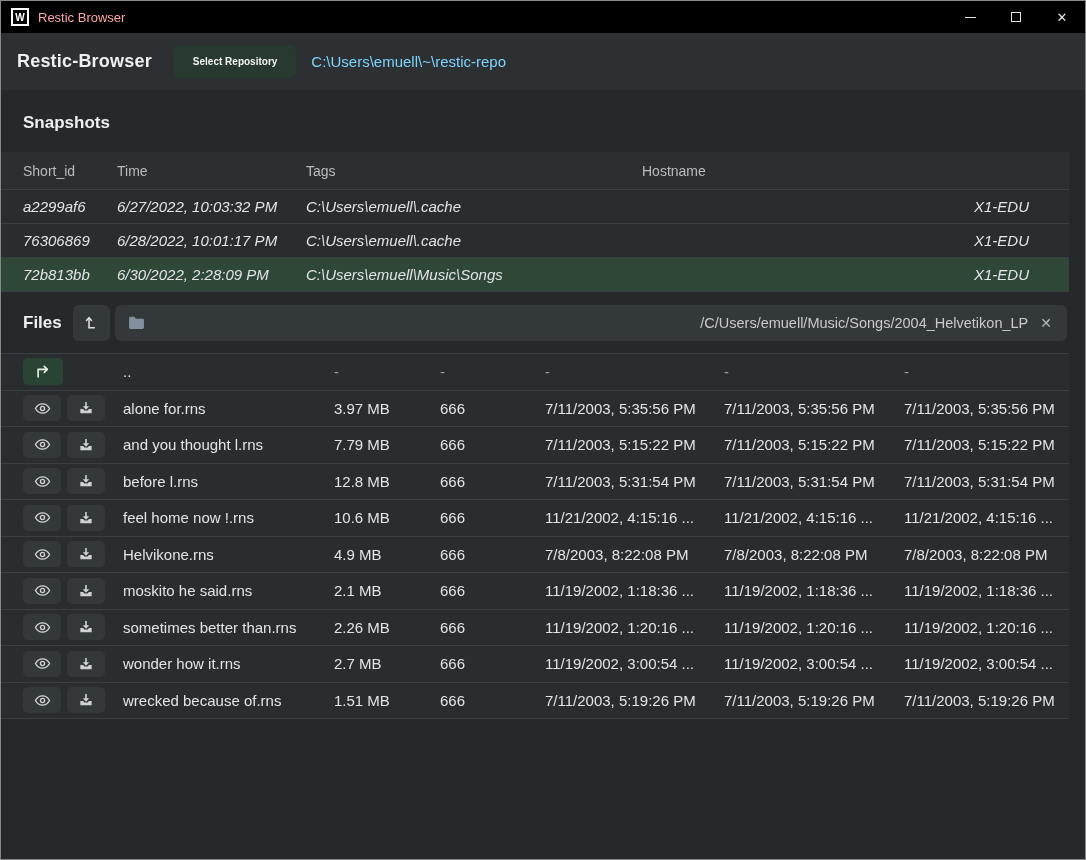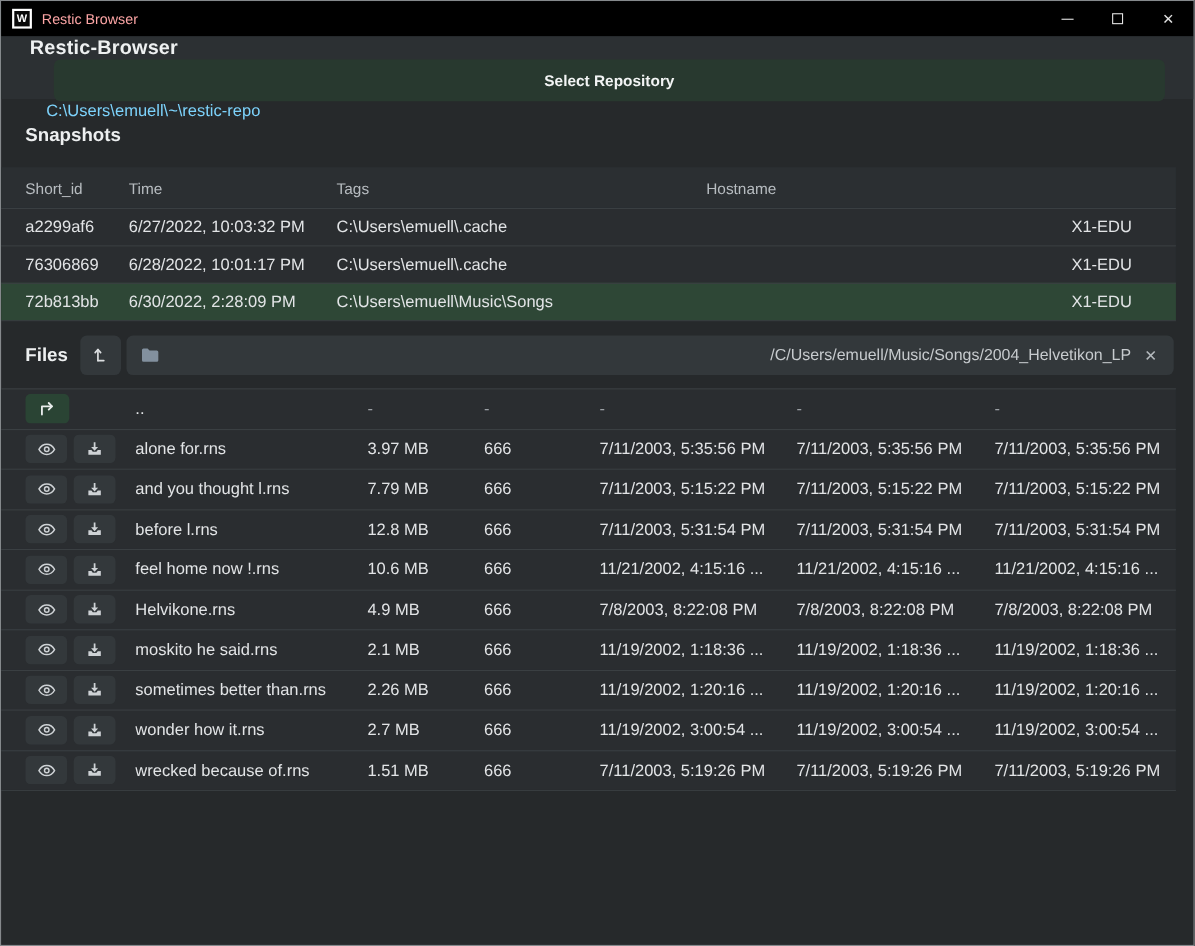--- a/index.html
+++ b/index.html
@@ -14,24 +14,24 @@
   
   .titlebar { height:32px; background:#000; display:flex; align-items:center; }
   .app-logo { width:18px; height:18px; margin-left:10px; border:2px solid #fff; background:#0a0a0a;
               color:#fff; font-weight:700; font-size:10px; display:flex; align-items:center; justify-content:center; }
   .win-title { color:#fca5a5; font-size:13px; margin-left:9px; }
   .win-controls { margin-left:auto; display:flex; height:100%; }
   .ctrl { width:46px; height:100%; display:flex; align-items:center; justify-content:center; color:#e3e3e3; font-size:13px; cursor:default; }
   .min-line { width:11px; border-top:1.4px solid #e3e3e3; display:block; }
   .max-box { width:10px; height:10px; border:1.2px solid #e3e3e3; display:block; }
   
-  .header { height:57px; background:#2c3033; display:flex; padding:0 26px;flex-direction:column; }
+  .header { height:57px; background:#2c3033; display:flex; align-items:center; padding:0 16px; }
   .app-title { font-size:18px; font-weight:700; color:#eef0f1; letter-spacing:.2px; }
   .repo-btn { margin-left:22px; background:#28392f; color:#f2f4f4; font-family:inherit; font-weight:700;
-              font-size:14px; border:none; border-radius:6px; padding:11px 19px; cursor:pointer; }
+              font-size:10px; border:none; border-radius:6px; padding:11px 19px; cursor:pointer; }
   .repo-path { margin-left:15px; color:#7dd3fc; font-size:15px; }
   
   .section-title { padding:23px 22px 19px 22px; font-size:17px; font-weight:700; color:#edeff0; }
   
   .snap-table { margin-right:16px; border-bottom:1px solid #3a3f42; }
   .snap-head, .snap-row { display:grid; grid-template-columns:94px 189px 336px 332px 1fr; padding-left:22px; align-items:center; }
   .snap-head { height:37px; background:#2b2f32; color:#b7bcc0; font-size:14px; }
   .snap-row { height:34px; background:#2a2d30; border-top:1px solid #3a3f42; font-size:15px; color:#e2e4e6; cursor:default; }
   .snap-row.selected { background:#2e4736; }
   
@@ -43,21 +43,21 @@
               display:flex; align-items:center; padding:0 13px; gap:10px; }
   .path-text { flex:1; color:#c7cbce; font-size:14.5px; white-space:nowrap; overflow:hidden;text-align:right; }
   .clear-btn { background:none; border:none; color:#b4b9bd; font-size:14px; cursor:pointer; padding:0 2px; font-family:inherit; }
   
   .files-table { margin-right:16px; border-bottom:1px solid #3a3f42; }
   .files-head, .file-row { display:grid; grid-template-columns:100px 211px 106px 105px 179px 180px 1fr;
                            padding-left:22px; align-items:center; }
   .files-head { height:38px; background:#2b2f32; color:#b7bcc0; font-size:14px; }
   .file-row { height:36.5px; background:#2a2d30; border-top:1px solid #3a3f42; font-size:15px; color:#e2e4e6; }
   .file-row .cell { white-space:nowrap; overflow:hidden; padding-right:10px; }
-  .snap-row .cell { white-space:nowrap; overflow:hidden; padding-right:10px; }
+  .snap-row .cell { white-space:nowrap; overflow:hidden; padding-right:10px;font-style:italic; }
   .actions { display:flex; gap:6px; }
   .icon-btn { width:38px; height:26px; border-radius:5px; border:none; background:#33383b; color:#ced2d5;
               display:flex; align-items:center; justify-content:center; cursor:pointer; }
   .parent-btn { width:40px; height:27px; border-radius:5px; border:none; background:#2a4434; color:#e9edec;
                 display:flex; align-items:center; justify-content:center; cursor:pointer; }
   .dash { color:#9ba0a4; }
 </style>
 </head>
 <body>
 

